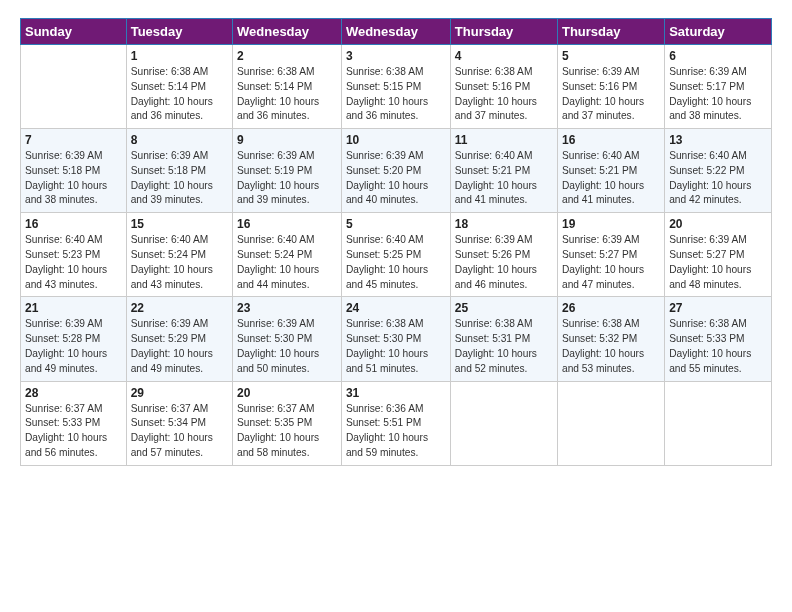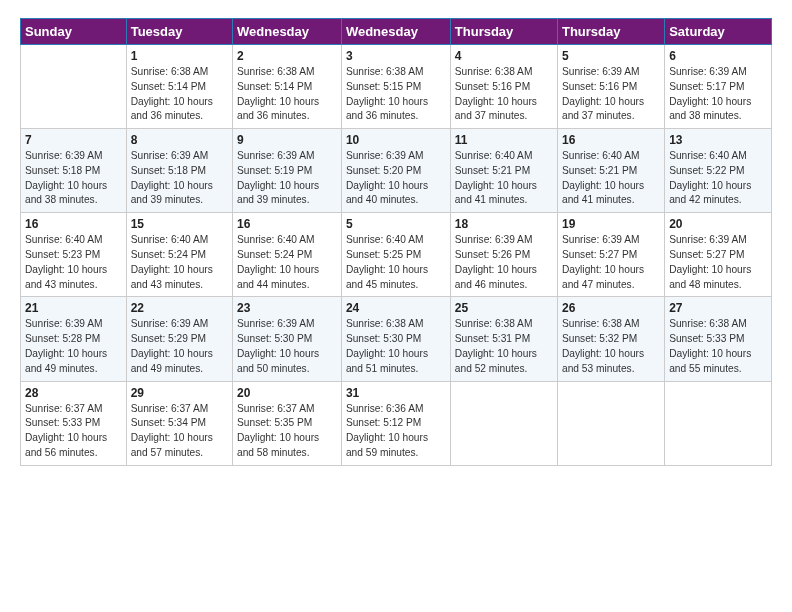--- a/index.html
+++ b/index.html
@@ -326,21 +326,21 @@
           <td>
             <span class="day-num">20</span>
             <div class="day-info" style="white-space: pre-line;">Sunrise: 6:37 AM
 Sunset: 5:35 PM
 Daylight: 10 hours
 and 58 minutes.</div>
           </td>
           <td>
             <span class="day-num">31</span>
             <div class="day-info" style="white-space: pre-line;">Sunrise: 6:36 AM
-Sunset: 5:12 PM
+Sunset: 5:51 PM
 Daylight: 10 hours
 and 59 minutes.</div>
           </td>
           <td class="empty-cell"></td>
           <td class="empty-cell"></td>
           <td class="empty-cell"></td>
         </tr>
       </tbody>
   </table>
 </div>

